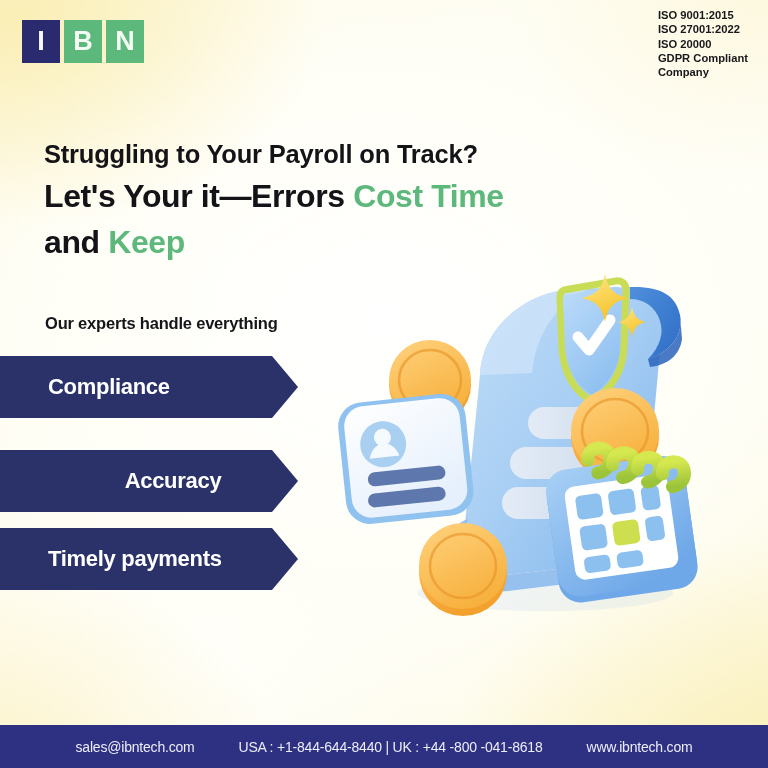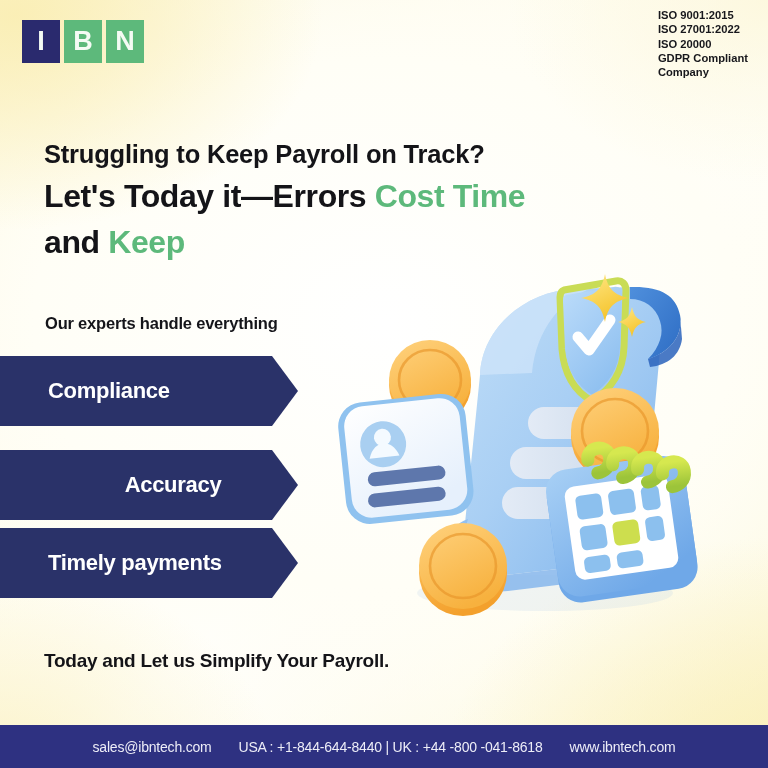--- a/index.html
+++ b/index.html
@@ -63,21 +63,21 @@
   #headline .accent { color:#5DB97B; }
 
   
   #subhead {
     position:absolute; left:45px; top:314px; z-index:5;
     font-size:16.5px; font-weight:bold; color:#15151A; letter-spacing:-.2px;
   }
 
   
   .banner {
-    position:absolute; left:0; height:70px; width:298px; z-index:5;
+    position:absolute; left:0; height:62px; width:298px; z-index:5;
     background:#2A3269;
     display:flex; align-items:center;
     clip-path: polygon(0 0, 272px 0, 298px 50%, 272px 100%, 0 100%);
   }
   .banner span {
     margin-left:48px; color:#FFFFFF; font-size:22px; font-weight:bold; letter-spacing:-.3px;
   }
   #banner-compliance { top:356px; }
   #banner-accuracy   { top:450px;justify-content:center; }
   #banner-timely     { top:528px; }
@@ -87,21 +87,21 @@
   #cta .cta-line {
     font-size:19px; font-weight:bold; color:#141418; letter-spacing:-.25px; line-height:1.42;
     white-space:nowrap;
   }
   #cta .accent { color:#5DB97B; }
 
   
   #footer {
     position:absolute; left:0; right:0; bottom:0; height:43px; z-index:7;
     background:#2E3181; color:#EDEDF7;
-    display:flex; align-items:center; justify-content:center; gap:27px;
+    display:flex; align-items:center; justify-content:center; gap:44px;
     font-size:14px; letter-spacing:-.2px;
   }
 
   
   #illo { position:absolute; left:330px; top:255px; width:430px; height:370px; z-index:3; }
   #illo svg { width:100%; height:100%; display:block; }
 </style>
 </head>
 <body>
 
@@ -120,22 +120,22 @@
   <div class="cert-list">
     <div>ISO 9001:2015</div>
     <div>ISO 27001:2022</div>
     <div>ISO 20000</div>
     <div>GDPR Compliant</div>
     <div>Company</div>
   </div>
 </div>
 
 <div id="headline">
-  <div class="h-line1">Struggling to Keep Payroll on Track?</div>
-  <div class="h-line2"><span>Let's Today it—Errors </span><span class="accent">Cost Time</span></div>
+  <div class="h-line1">Struggling to Your Payroll on Track?</div>
+  <div class="h-line2"><span>Let's Your it—Errors </span><span class="accent">Cost Time</span></div>
   <div class="h-line3"><span>and </span><span class="accent">Keep</span></div>
 </div>
 
 <div id="subhead">Our experts handle everything</div>
 
 <div class="banner" id="banner-compliance">
   <span>Compliance</span>
 </div>
 <div class="banner" id="banner-accuracy">
   <span>Accuracy</span>
@@ -283,20 +283,19 @@
         <path d="M268 200 C268 186, 290 186, 290 200 C290 210, 282 214, 276 214" stroke="url(#ringG)" stroke-width="13" fill="none" stroke-linecap="round"></path>
         <path d="M292 208 C292 194, 314 194, 314 208 C314 218, 306 222, 300 222" stroke="url(#ringG)" stroke-width="13" fill="none" stroke-linecap="round"></path>
         <path d="M316 216 C316 202, 338 202, 338 216 C338 226, 330 230, 324 230" stroke="url(#ringG)" stroke-width="13" fill="none" stroke-linecap="round"></path>
         <path d="M340 224 C340 210, 362 210, 362 224 C362 234, 354 238, 348 238" stroke="url(#ringG)" stroke-width="13" fill="none" stroke-linecap="round"></path>
       </g>
     </g>
   </svg>
 </div>
 
 <div id="cta">
-  <div class="cta-line">Today and Let us Simplify Your Payroll.</div>
 </div>
 
 <div id="footer">
   <span>sales@ibntech.com</span>
   <span>USA : +1-844-644-8440 | UK : +44 -800 -041-8618</span>
   <span>www.ibntech.com</span>
 </div>
 
 </body></html>

